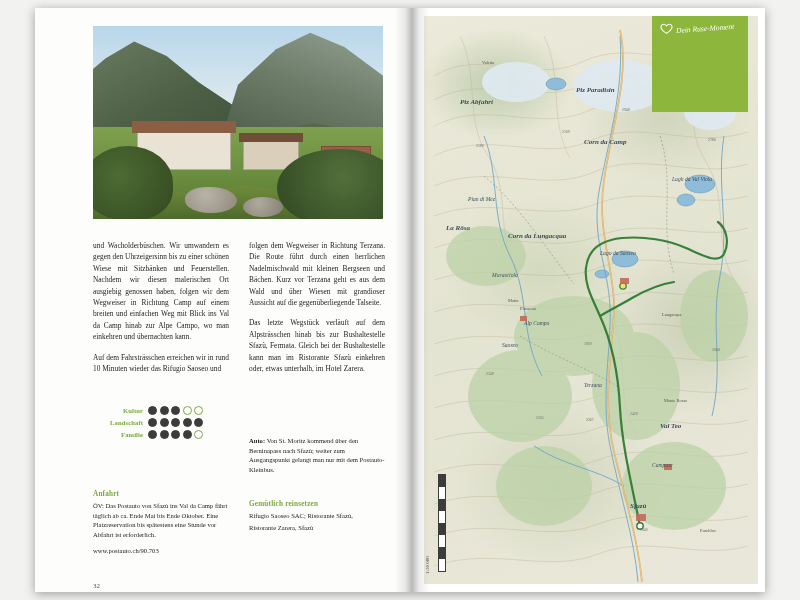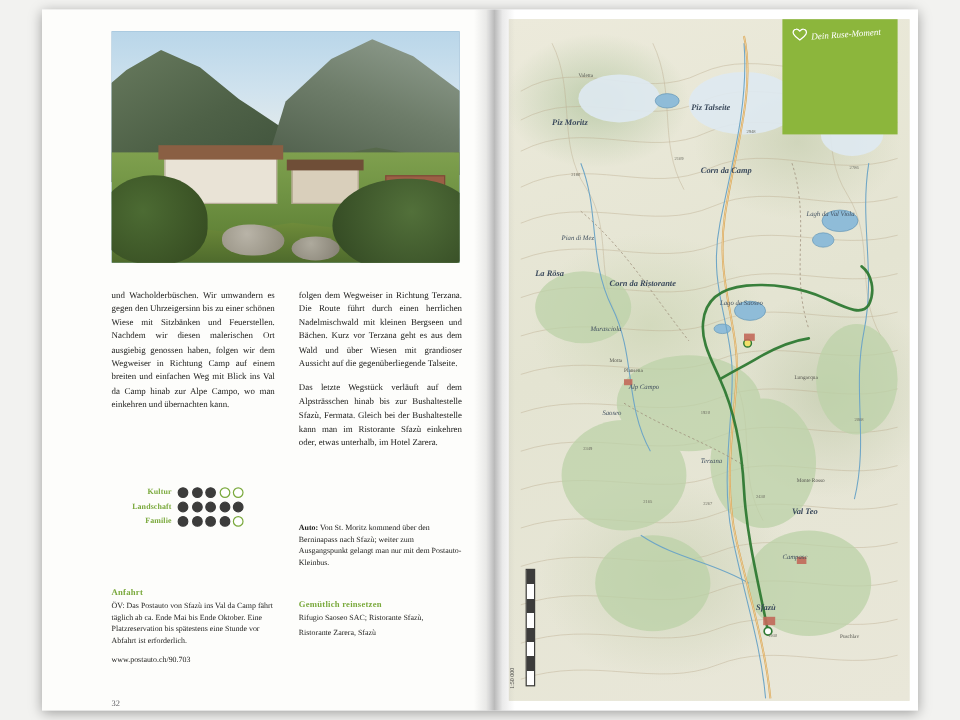--- a/index.html
+++ b/index.html
@@ -327,20 +327,21 @@
         <div class="bush-a"></div>
         <div class="bush-b"></div>
         <div class="rock"></div>
         <div class="rock2"></div>
       </div>
 
       <div class="cols">
 
         <div class="col col-1">
           <p class="body-p">und Wacholderbüschen. Wir umwandern es gegen den Uhrzeigersinn bis zu einer schönen Wiese mit Sitzbänken und Feuerstellen. Nachdem wir diesen malerischen Ort ausgiebig genossen haben, folgen wir dem Wegweiser in Richtung Camp auf einem breiten und einfachen Weg mit Blick ins Val da Camp hinab zur Alpe Campo, wo man einkehren und übernachten kann.</p>
+          <p class="body-p">Auf dem Fahrsträsschen erreichen wir in rund 10 Minuten wieder das Rifugio Saoseo und</p>
 
           <div class="ratings">
             <div class="rating-row">
               <div class="rating-label">Kultur</div>
               <div class="dots">
                 <span class="dot on"></span>
                 <span class="dot on"></span>
                 <span class="dot on"></span>
                 <span class="dot"></span>
                 <span class="dot"></span>
@@ -485,24 +486,24 @@
           </g>
 
           <g fill="#c26a5a" opacity="0.9">
             <rect x="212" y="498" width="10" height="7"></rect>
             <rect x="196" y="262" width="9" height="6"></rect>
             <rect x="240" y="448" width="8" height="6"></rect>
             <rect x="96" y="300" width="7" height="5"></rect>
           </g>
         </svg>
 
-        <div class="maplabel lbl-major" style="left:152px; top:70px;">Piz Talseite</div>
-        <div class="maplabel lbl-major" style="left:36px; top:82px;">Piz Moritz</div>
+        <div class="maplabel lbl-major" style="left:152px; top:70px;">Piz Paradisin</div>
+        <div class="maplabel lbl-major" style="left:36px; top:82px;">Piz Abfahrt</div>
         <div class="maplabel lbl-major" style="left:160px; top:122px;text-align:right;">Corn da Camp</div>
-        <div class="maplabel lbl-major" style="left:84px; top:216px;">Corn da Ristorante</div>
+        <div class="maplabel lbl-major" style="left:84px; top:216px;">Corn da Lungacqua</div>
         <div class="maplabel lbl-major" style="left:22px; top:208px;">La Rösa</div>
         <div class="maplabel lbl-major" style="left:206px; top:486px;">Sfazù</div>
         <div class="maplabel lbl-major" style="left:236px; top:406px;">Val Teo</div>
 
         <div class="maplabel lbl-mid" style="left:176px; top:234px;">Lago da Saoseo</div>
         <div class="maplabel lbl-mid" style="left:248px; top:160px;">Lagh da Val Viola</div>
         <div class="maplabel lbl-mid" style="left:100px; top:304px;">Alp Campo</div>
         <div class="maplabel lbl-mid" style="left:68px; top:256px;">Murasciola</div>
         <div class="maplabel lbl-mid" style="left:78px; top:326px;">Saoseo</div>
         <div class="maplabel lbl-mid" style="left:228px; top:446px;">Campasc</div>

